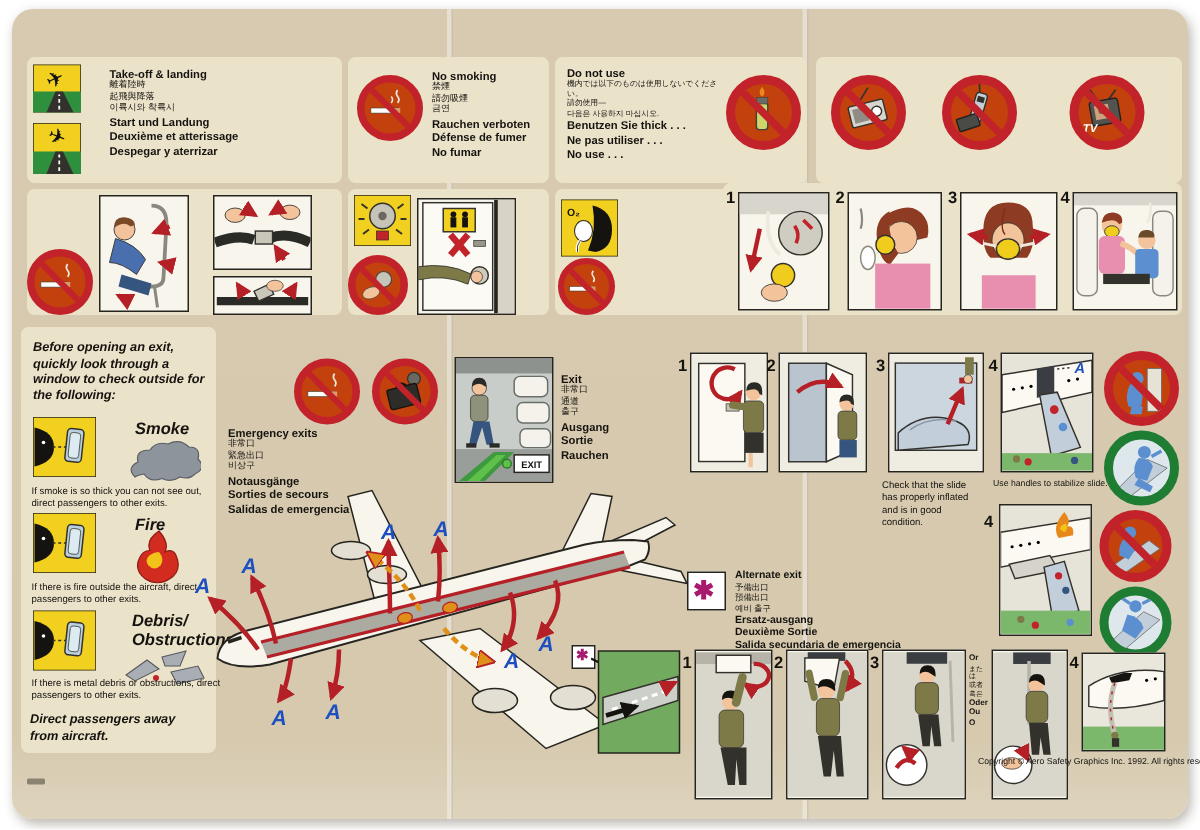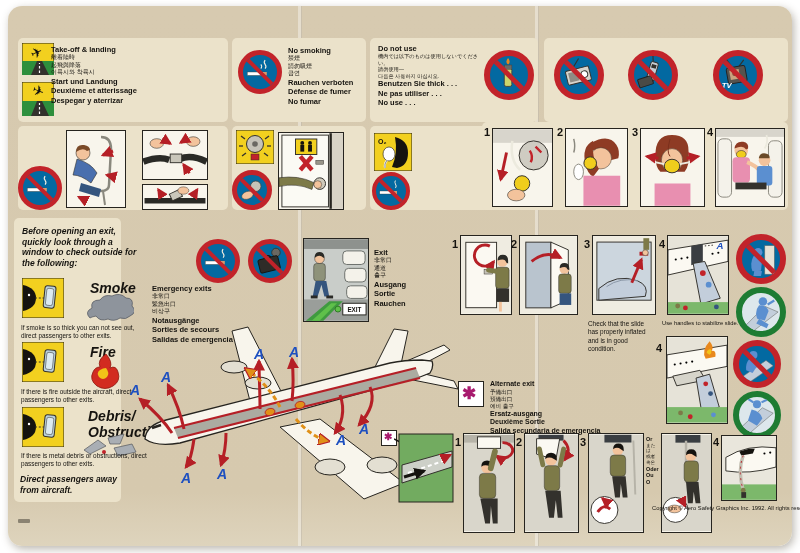--- a/index.html
+++ b/index.html
@@ -15,23 +15,23 @@
           border-right:1px solid rgba(120,105,75,.25);}
   .ml{font-size:7.5px;font-weight:bold;line-height:1.25;color:#15130f;}
   .ml div:nth-child(n+2):nth-child(-n+4){font-size:6px;font-weight:normal;}
   .ml.tiny div:nth-child(n+2):nth-child(-n+4){font-size:5.2px;}
   .ml.alt div{font-size:7px;}
   .ml.alt div:nth-child(n+2):nth-child(-n+4){font-size:5.6px;font-weight:normal;}
   .ml.micro div{font-size:5.4px;}
   .ml.micro div:nth-child(n+2):nth-child(-n+4){font-size:4.6px;font-weight:normal;}
   .num{font-size:11px;font-weight:bold;}
   .bi{font-size:8.5px;font-weight:bold;font-style:italic;line-height:1.25;}
-  .lbl{font-size:14px;font-weight:bold;font-style:italic;white-space:pre-line;line-height:1.15;}
+  .lbl{font-size:11px;font-weight:bold;font-style:italic;white-space:pre-line;line-height:1.15;}
   .cap{font-size:6.4px;line-height:1.3;}
-  .pcir{position:absolute;background:#0369a1;border:5px solid #c2232a;border-radius:50%;
+  .pcir{position:absolute;background:#c2410c;border:5px solid #c2232a;border-radius:50%;
         box-sizing:border-box;overflow:hidden;}
   .pcir .art,.gcir .art{position:absolute;left:0;top:0;width:100%;height:100%;}
   .slash{position:absolute;left:50%;top:-14%;height:128%;width:13%;background:#c2232a;
          transform:translateX(-50%) rotate(-45deg);}
   .gcir{position:absolute;background:#dde7ec;border:5px solid #1e7c33;border-radius:50%;
         box-sizing:border-box;overflow:hidden;}
   .alabel{position:absolute;font-size:14px;font-weight:bold;font-style:italic;color:#1d4fc0;}
   .ra{stroke:#b51f26;stroke-width:3;marker-end:url(#ar);}
   .copyright{font-size:5.8px;white-space:nowrap;color:#15130f;}
   svg{display:block;}
@@ -69,21 +69,21 @@
      <line x1="17.5" y1="30" x2="17.5" y2="20" stroke="#fff" stroke-width="1.2" stroke-dasharray="2.5 2"></line>
      <text x="15" y="14" font-size="14" transform="rotate(-24 16 10)" fill="#111" text-anchor="middle">✈</text>
    </svg>
    <svg class="p" style="left:4px;top:44px" width="32" height="34" viewBox="0 0 32 34">
      <rect width="32" height="34" fill="#f2d01f" stroke="#26241f"></rect>
         <rect y="19" width="32" height="15" fill="#2e8f3c"></rect>
      <polygon points="9,34 15,19 20,19 27,34" fill="#33312c"></polygon>
      <line x1="17.5" y1="32" x2="17.5" y2="21" stroke="#fff" stroke-width="1.2" stroke-dasharray="2.5 2"></line>
      <text x="15" y="14" font-size="14" transform="rotate(22 16 12)" fill="#111" text-anchor="middle">✈</text>
    </svg>
-   <div class="p ml" style="left:33px;top:7px;width:152px">
+   <div class="p ml" style="left:55px;top:7px;width:152px">
         <div>Take-off &amp; landing</div>
         <div>離着陸時</div>
         <div>起飛與降落</div>
         <div>이륙시와 착륙시</div>
         <div>Start und Landung</div>
         <div>Deuxième et atterissage</div>
         <div>Despegar y aterrizar</div>
       </div>
  </div>
 
@@ -330,21 +330,21 @@
        <circle cx="50" cy="32" r="6" fill="#f3c39c"></circle>
        <path d="M44,30 q1,-6 7,-5 q5,1 4,5z" fill="#6a4a28"></path>
        <ellipse cx="50" cy="44" rx="4.5" ry="3.5" fill="#f0cd1c" stroke="#33312c" stroke-width=".5"></ellipse>
        <rect x="42" y="38" width="16" height="20" rx="3" fill="#5b8fd0"></rect>
        <path d="M52,6 q2,8 -2,14" stroke="#eceade" stroke-width="1.8" fill="none"></path>
        <rect x="20" y="55" width="32" height="7" fill="#33312c"></rect>
      </svg>
    </div>
  </div>
 
- <div class="panel" style="left:14px;top:218px;width:107px;height:284px">
+ <div class="panel" style="left:14px;top:218px;width:130px;height:284px">
    <div class="p bi" style="left:8px;top:8px;width:118px">Before opening an exit, quickly look through a window to check outside for the following:</div>
    <svg class="p" style="left:8px;top:60px" width="42" height="40" viewBox="0 0 42 40">
      <rect width="42" height="40" fill="#f2d01f" stroke="#26241f"></rect>
      <path d="M1,7 q13,3 13,13 q0,10 -13,13z" fill="#15130f"></path>
         <circle cx="7" cy="17" r="1.2" fill="#fff"></circle>
      <g transform="rotate(6 28 20)">
           <rect x="22" y="8" width="11" height="22" rx="2.5" fill="#b9d0dc" stroke="#33312c"></rect>
      <rect x="24" y="10.5" width="7" height="17" rx="2" fill="#dcebf2" stroke="#33312c" stroke-width=".5"></rect>
         </g>
      <line x1="13" y1="20" x2="22" y2="20" stroke="#33312c" stroke-width="1" stroke-dasharray="2 1.8"></line>

